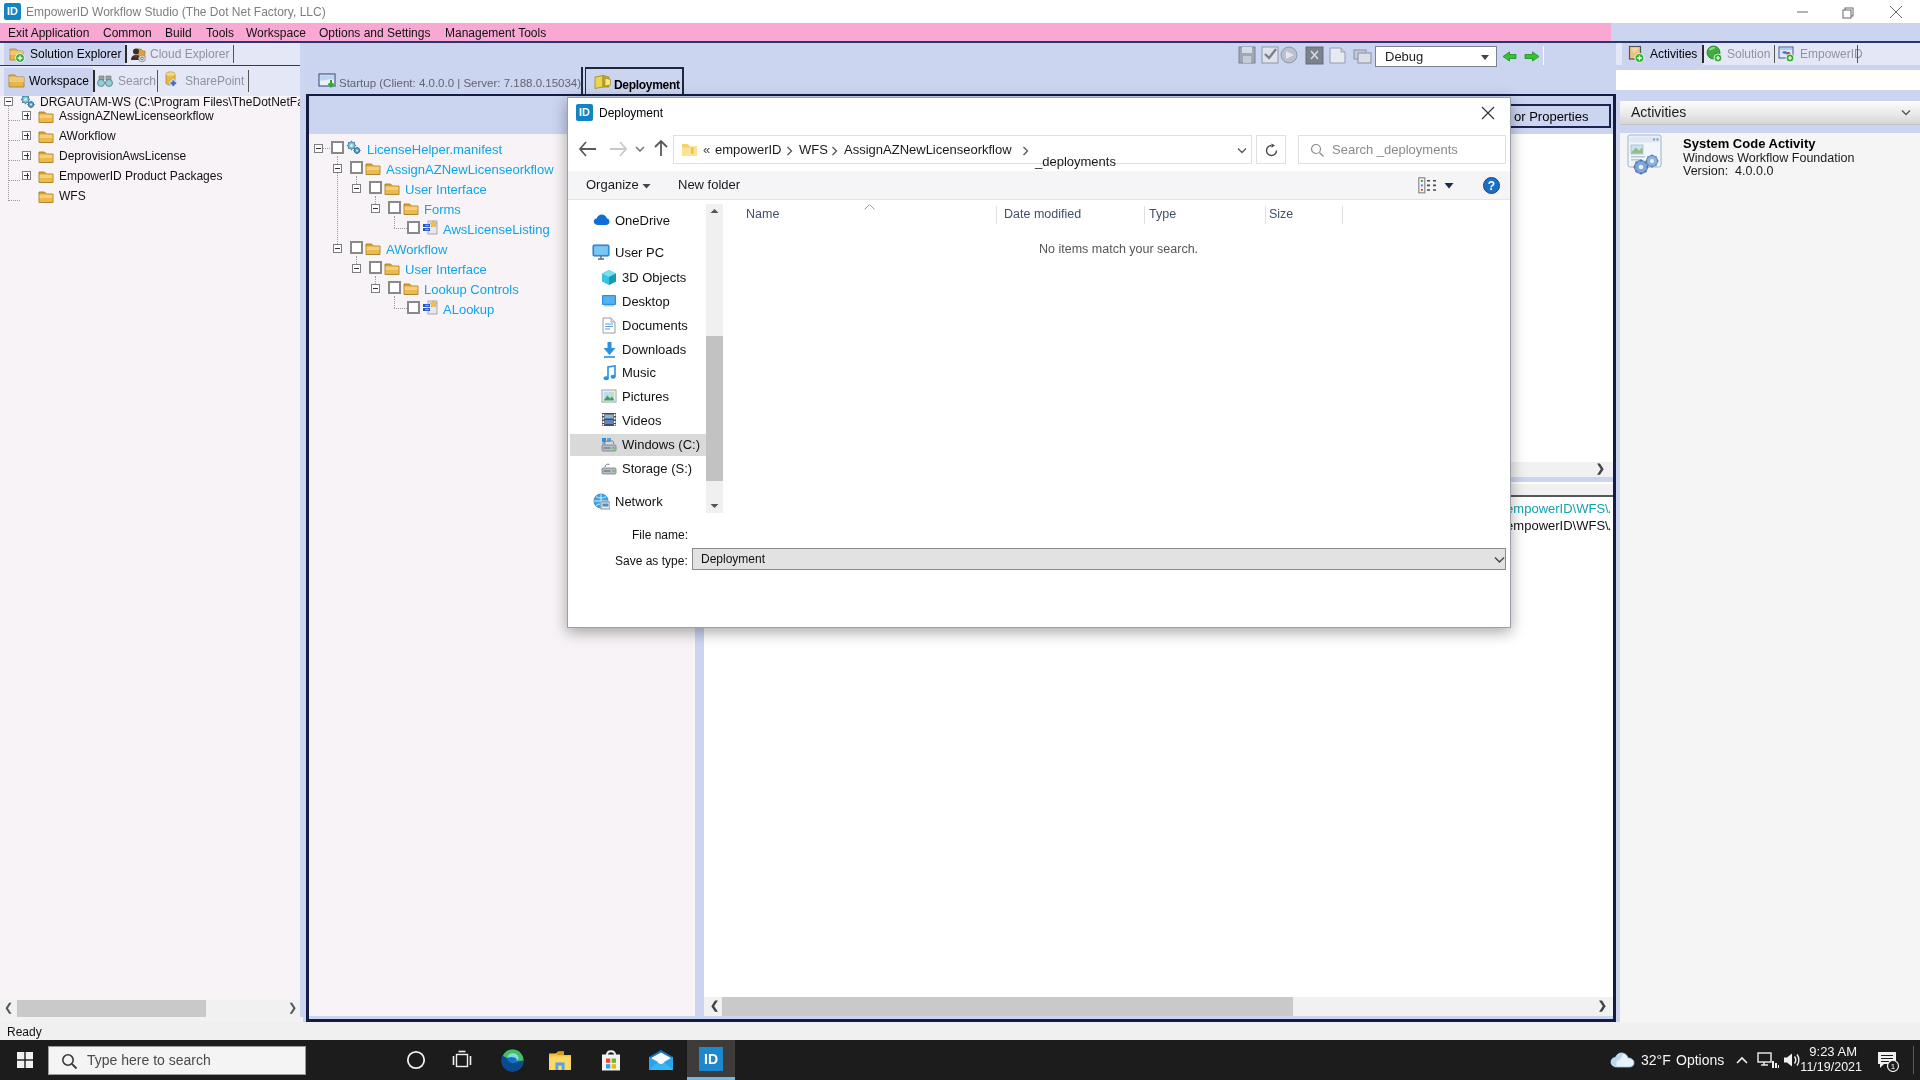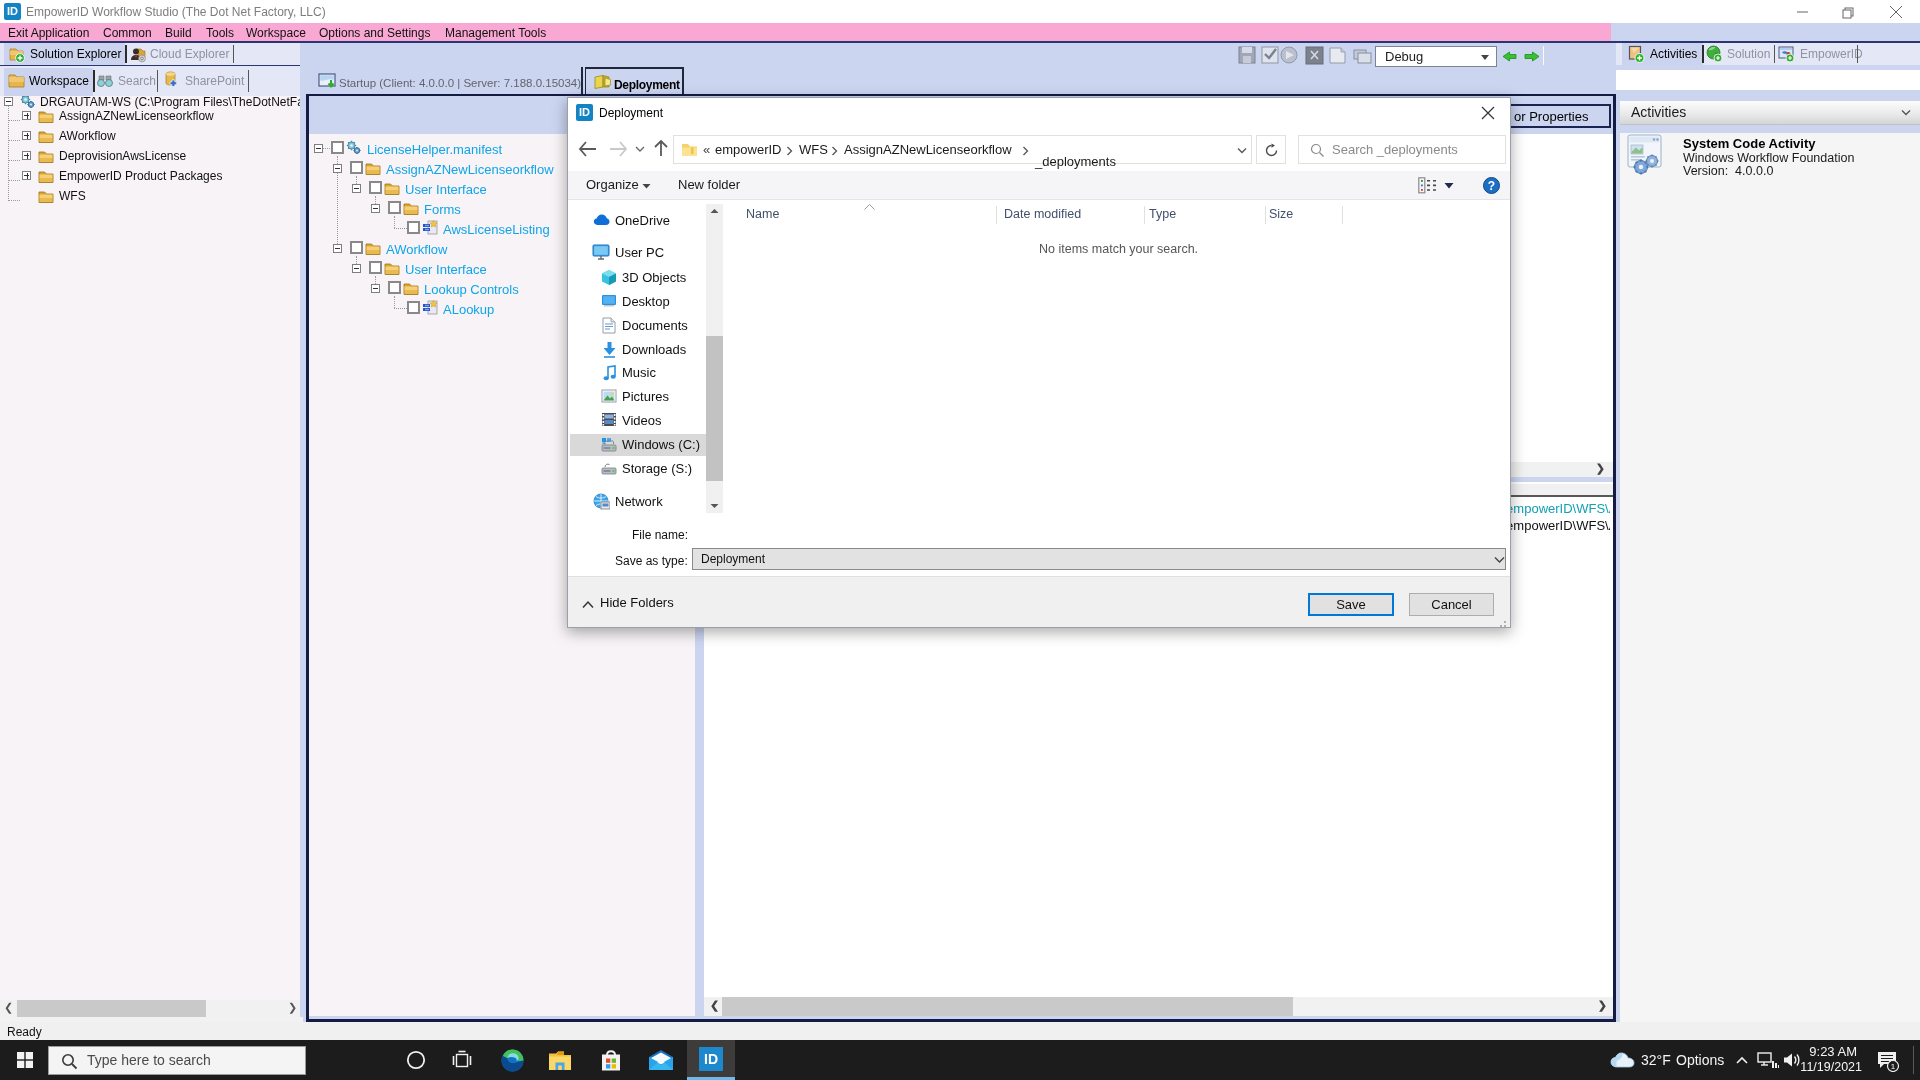--- a/index.html
+++ b/index.html
@@ -650,26 +650,13 @@
 
   <div class="abs txt" style="left:64px;top:430px;font-size:12px;color:#111;">File name:</div>
   <div class="abs txt" style="left:47px;top:456px;font-size:12px;color:#111;">Save as type:</div>
   <div class="abs" style="left:124px;top:450px;width:814px;height:22px;background:#e2e2e2;border:1px solid #8a8a8a;">
     <div class="abs txt" style="left:8px;top:3px;font-size:12px;color:#111;">Deployment</div>
     <svg class="abs" style="left:801px;top:7px;" width="11" height="8" viewBox="0 0 11 8">
         <path d="M1 1.5 L5.5 6 L10 1.5" fill="none" stroke="#444" stroke-width="1.4"></path>
       </svg>
   </div>
 
-  <div class="abs" style="left:0;top:478px;width:942px;height:51px;background:#f0f0f0;border-top:1px solid #dfdfdf;">
-    <svg class="abs" style="left:14px;top:23px;" width="12" height="9" viewBox="0 0 12 9">
-        <path d="M1 7.5 L6 2 L11 7.5" fill="none" stroke="#333" stroke-width="1.5"></path>
-      </svg>
-    <div class="abs txt" style="left:32px;top:18px;font-size:13px;color:#111;">Hide Folders</div>
-    <div class="abs" style="left:740px;top:16px;width:86px;height:23px;background:#e1e1e1;border:2px solid #0078d7;font-size:13px;color:#111;text-align:center;line-height:19px;">Save</div>
-    <div class="abs" style="left:841px;top:16px;width:85px;height:23px;background:#e1e1e1;border:1px solid #adadad;font-size:13px;color:#111;text-align:center;line-height:21px;">Cancel</div>
-    <svg class="abs" style="left:929px;top:41px;" width="10" height="10" viewBox="0 0 10 10">
-      <rect x="7" y="7" width="2" height="2" fill="#b0b0b0"></rect>
-        <rect x="7" y="3" width="2" height="2" fill="#b0b0b0"></rect>
-        <rect x="3" y="7" width="2" height="2" fill="#b0b0b0"></rect>
-    </svg>
-  </div>
 </div>
 
 </body></html>

